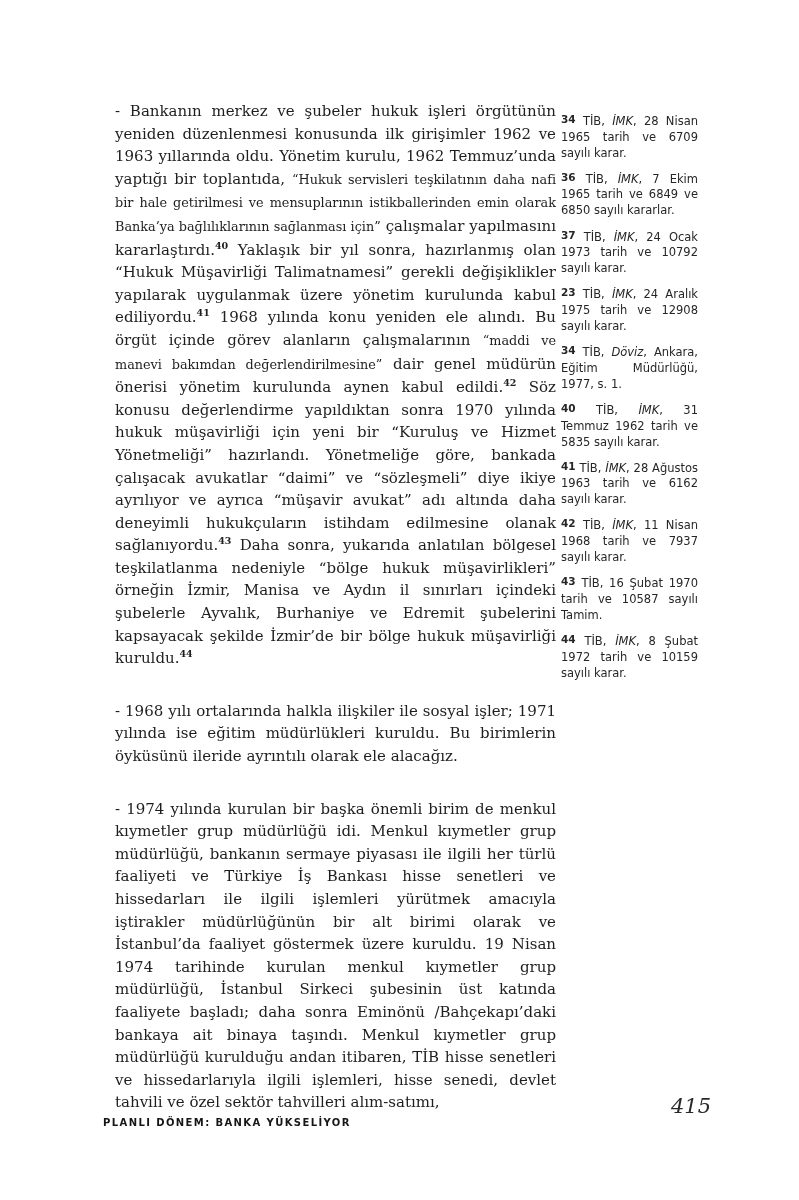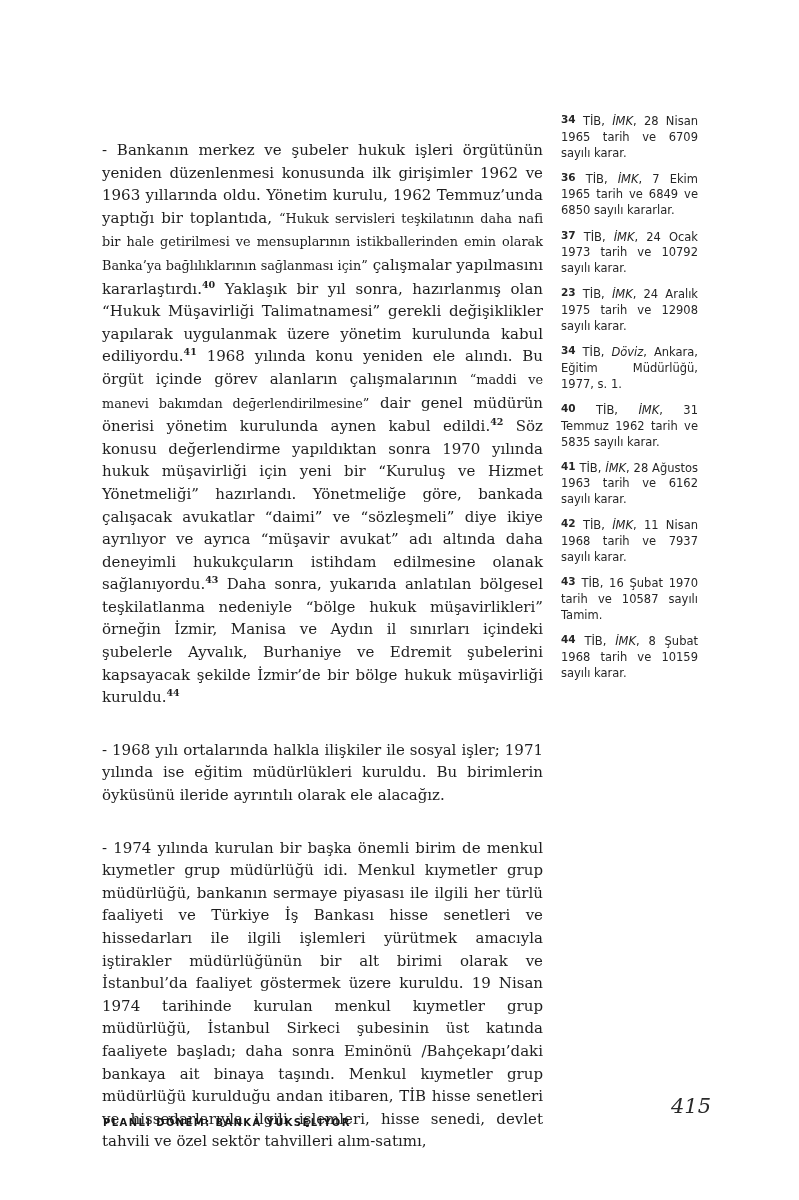--- a/index.html
+++ b/index.html
@@ -10,24 +10,23 @@
   .page {
     position: relative;
     width: 799px;
     height: 1200px;
     background: #ffffff;
     overflow: hidden;
   }
   
   .body-col {
     position: absolute;
-    left: 102px;
+    left: 115px;
     top: 100px;
     width: 441px;
-    margin-top: 39px;
   }
   .para {
     margin: 0 0 30px 0;
     font-family: "DejaVu Serif", serif;
     font-size: 15px;
     line-height: 22.6px;
     text-align: justify;
     color: #1e1e1e;
     hyphens: auto;
   }
@@ -95,20 +94,20 @@
   <aside class="fn-col">
       <div class="footnote"><span class="fn-num">34</span> <span>TİB, </span><i>İMK</i><span>, 28 Nisan 1965 tarih ve 6709 sayılı karar.</span></div>
       <div class="footnote"><span class="fn-num">36</span> <span>TİB, </span><i>İMK</i><span>, 7 Ekim 1965 tarih ve 6849 ve 6850 sayılı kararlar.</span></div>
       <div class="footnote"><span class="fn-num">37</span> <span>TİB, </span><i>İMK</i><span>, 24 Ocak 1973 tarih ve 10792 sayılı karar.</span></div>
       <div class="footnote"><span class="fn-num">23</span> <span>TİB, </span><i>İMK</i><span>, 24 Aralık 1975 tarih ve 12908 sayılı karar.</span></div>
       <div class="footnote"><span class="fn-num">34</span> <span>TİB, </span><i>Döviz</i><span>, Ankara, Eğitim Müdürlüğü, 1977, s. 1.</span></div>
       <div class="footnote"><span class="fn-num">40</span> <span>TİB, </span><i>İMK</i><span>, 31 Temmuz 1962 tarih ve 5835 sayılı karar.</span></div>
       <div class="footnote"><span class="fn-num">41</span> <span>TİB, </span><i>İMK</i><span>, 28 Ağustos 1963 tarih ve 6162 sayılı karar.</span></div>
       <div class="footnote"><span class="fn-num">42</span> <span>TİB, </span><i>İMK</i><span>, 11 Nisan 1968 tarih ve 7937 sayılı karar.</span></div>
       <div class="footnote"><span class="fn-num">43</span> <span>TİB, 16 Şubat 1970 tarih ve 10587 sayılı Tamim.</span></div>
-      <div class="footnote"><span class="fn-num">44</span> <span>TİB, </span><i>İMK</i><span>, 8 Şubat 1968 tarih ve 10159 sayılı karar.</span></div>
+      <div class="footnote"><span class="fn-num">44</span> <span>TİB, </span><i>İMK</i><span>, 8 Şubat 1972 tarih ve 10159 sayılı karar.</span></div>
     </aside>
 
   <div class="footer-label">PLANLI DÖNEM: BANKA YÜKSELİYOR</div>
 
   <div class="page-num">415</div>
 
 </div>
 
 </body></html>

